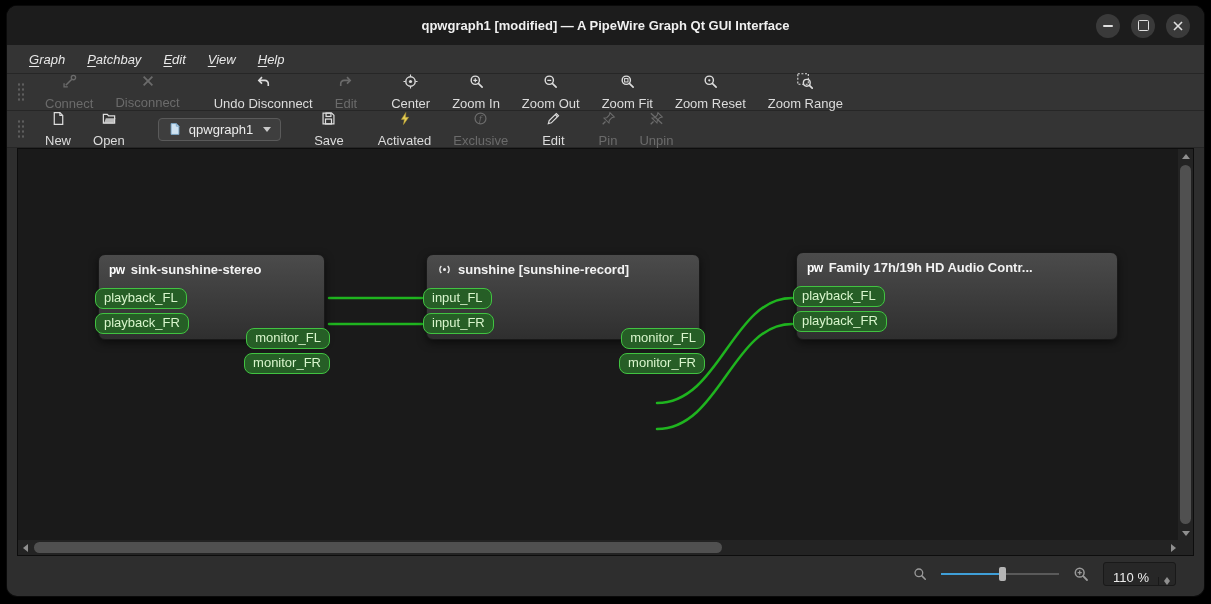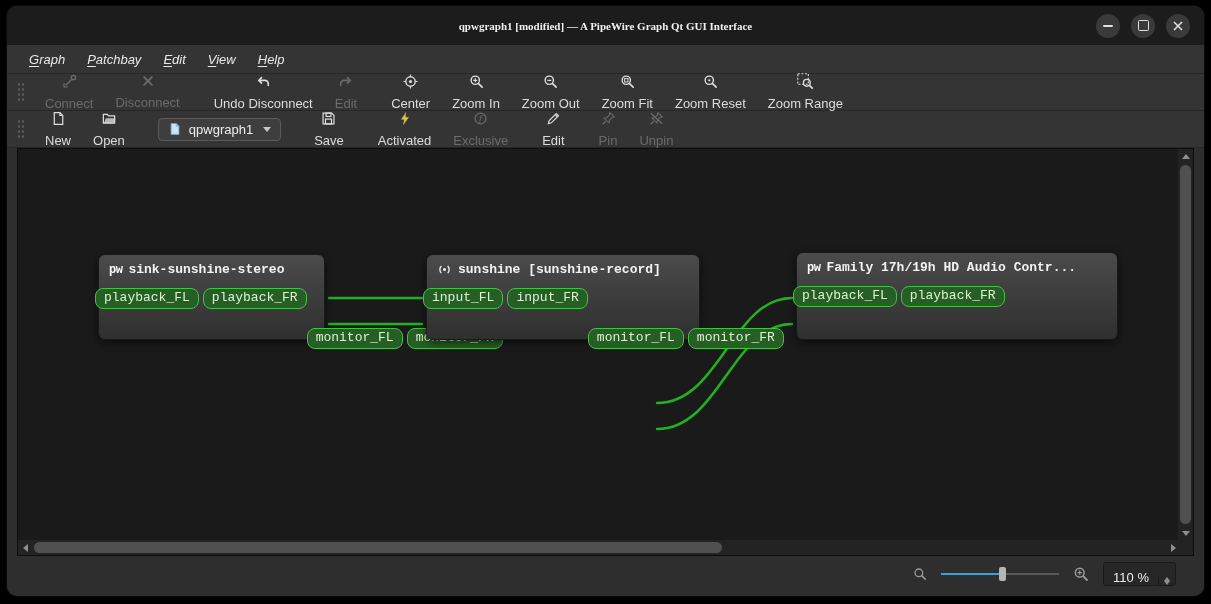--- a/index.html
+++ b/index.html
@@ -1,53 +1,53 @@
 <!DOCTYPE html>
 <html style="--port_fill: #265e26; --port_border: #41c341; --port_text: #d8f5cc; --wire: #1fb41f; --slider_accent: #3f9fd8;"><head>
 <meta charset="utf-8">
 <style>
   html,body{margin:0;padding:0;width:1211px;height:604px;background:#000;overflow:hidden;
     font-family:"Liberation Sans","DejaVu Sans",sans-serif;}
   .window{position:absolute;left:7px;top:6px;width:1197px;height:590px;background:#2e2e2e;
     border-radius:10px;overflow:hidden;box-shadow:0 0 0 1px #0a0a0a;}
   
   .titlebar{height:39px;background:#1c1c1c;display:flex;align-items:center;justify-content:center;position:relative;}
-  .titlebar .title{font-size:11px;font-weight:bold;color:#f0f0f0;font-family:Liberation Serif, serif;}
+  .titlebar .title{font-size:13px;font-weight:bold;color:#f0f0f0;}
   .win-controls{position:absolute;right:14px;top:7.5px;display:flex;gap:11px;}
   .win-btn{width:24px;height:24px;border-radius:50%;background:#3a3a3a;display:flex;align-items:center;justify-content:center;color:#e0e0e0;cursor:default;}
   .glyph-min{display:block;width:10px;height:2px;background:#e0e0e0;border-radius:1px;}
   .glyph-max{display:block;width:9px;height:9px;border:1.5px solid #e0e0e0;border-radius:1.5px;}
   
   .menubar{height:28px;background:#343434;border-bottom:1px solid #262626;display:flex;align-items:center;padding-left:12px;gap:2px;}
   .menu-item{font-size:13px;color:#e8e8e8;padding:4px 10px;border-radius:3px;font-style:italic;}
   .menu-item u{text-decoration:underline;text-underline-offset:2px;}
   
   .toolbar{height:36px;background:#343434;border-bottom:1px solid #262626;display:flex;align-items:center;padding-left:6px;gap:4px;}
   .tb-handle{width:7px;height:20px;margin:0 8px 0 4px;
     background-image:radial-gradient(circle,#5e5e5e 1px,transparent 1.3px);background-size:4px 5px;}
   .tb-btn{display:flex;align-items:center;gap:7px;padding:5px 9px;border-radius:3px;font-size:13px;color:#dcdcdc;white-space:nowrap;flex-direction:column;}
   .tb-btn.disabled{color:#6b6b6b;}
   .tb-btn svg{display:block;stroke:currentColor;}
   .gap{margin-left:12px;}
   .combo{display:flex;align-items:center;gap:7px;background:#3e3e3e;border:1px solid #5a5a5a;border-radius:4px;
     padding:3px 9px;font-size:13px;color:#ececec;margin:0 20px;}
   .combo-arrow{width:0;height:0;border-left:4px solid transparent;border-right:4px solid transparent;border-top:5px solid #c9c9c9;margin-left:3px;}
   
-  .main{position:absolute;left:10px;right:10px;top:142px;height:408px;background:#232323;border:1px solid #0d0d0d;box-sizing:border-box;font-family:Liberation Mono, monospace;}
+  .main{position:absolute;left:10px;right:10px;top:142px;height:408px;background:#232323;border:1px solid #0d0d0d;box-sizing:border-box;}
   .canvas{position:absolute;left:0;top:0;width:1162px;height:391px;background:#1a1a1a;overflow:hidden;}
   .wires{position:absolute;left:0;top:0;pointer-events:none;}
   .wires path{pointer-events:stroke;}
   
   .node{position:absolute;background:linear-gradient(#4b4b4b,#2f2f2f);border:1px solid #191919;border-radius:7px;
     box-shadow:0 3px 8px rgba(0,0,0,.55);}
   .node-header{display:flex;align-items:center;gap:6px;padding:7px 10px 0;color:#f2f2f2;font-weight:bold;font-size:13px;white-space:nowrap;overflow:hidden;}
   .pw-glyph{font-size:12px;font-weight:bold;letter-spacing:-.5px;color:#fff;}
   .node-icon svg{display:block;stroke:#f0f0f0;}
   .ports{position:absolute;top:33px;left:-4px;right:-6px;display:flex;justify-content:space-between;}
-  .pcol{display:flex;flex-direction:row;gap:4px;align-items:flex-start;}
+  .pcol{display:flex;flex-direction:column;gap:4px;align-items:flex-start;}
   .pcol.right{align-items:flex-end;margin-left:auto;margin-top:40px;}
   .port{font-size:13px;line-height:16px;color:var(--port_text,#d8f5cc);background:var(--port_fill,#265e26);
     border:1.5px solid var(--port_border,#41c341);border-radius:8px;padding:1px 8px 2px;width:max-content;}
   
   .vscroll{position:absolute;right:0;top:0;width:15px;height:391px;background:#232323;}
   .vthumb{position:absolute;left:2px;right:2px;top:16px;bottom:16px;background:#505050;border-radius:6px;}
   .hscroll{position:absolute;left:0;bottom:0;width:1162px;height:15px;background:#232323;}
   .hthumb{position:absolute;top:2px;height:11px;left:16px;width:688px;background:#505050;border-radius:6px;}
   .scroll-corner{position:absolute;right:0;bottom:0;width:15px;height:15px;background:#232323;}
   .sarrow{position:absolute;display:flex;align-items:center;justify-content:center;width:15px;height:14px;}

